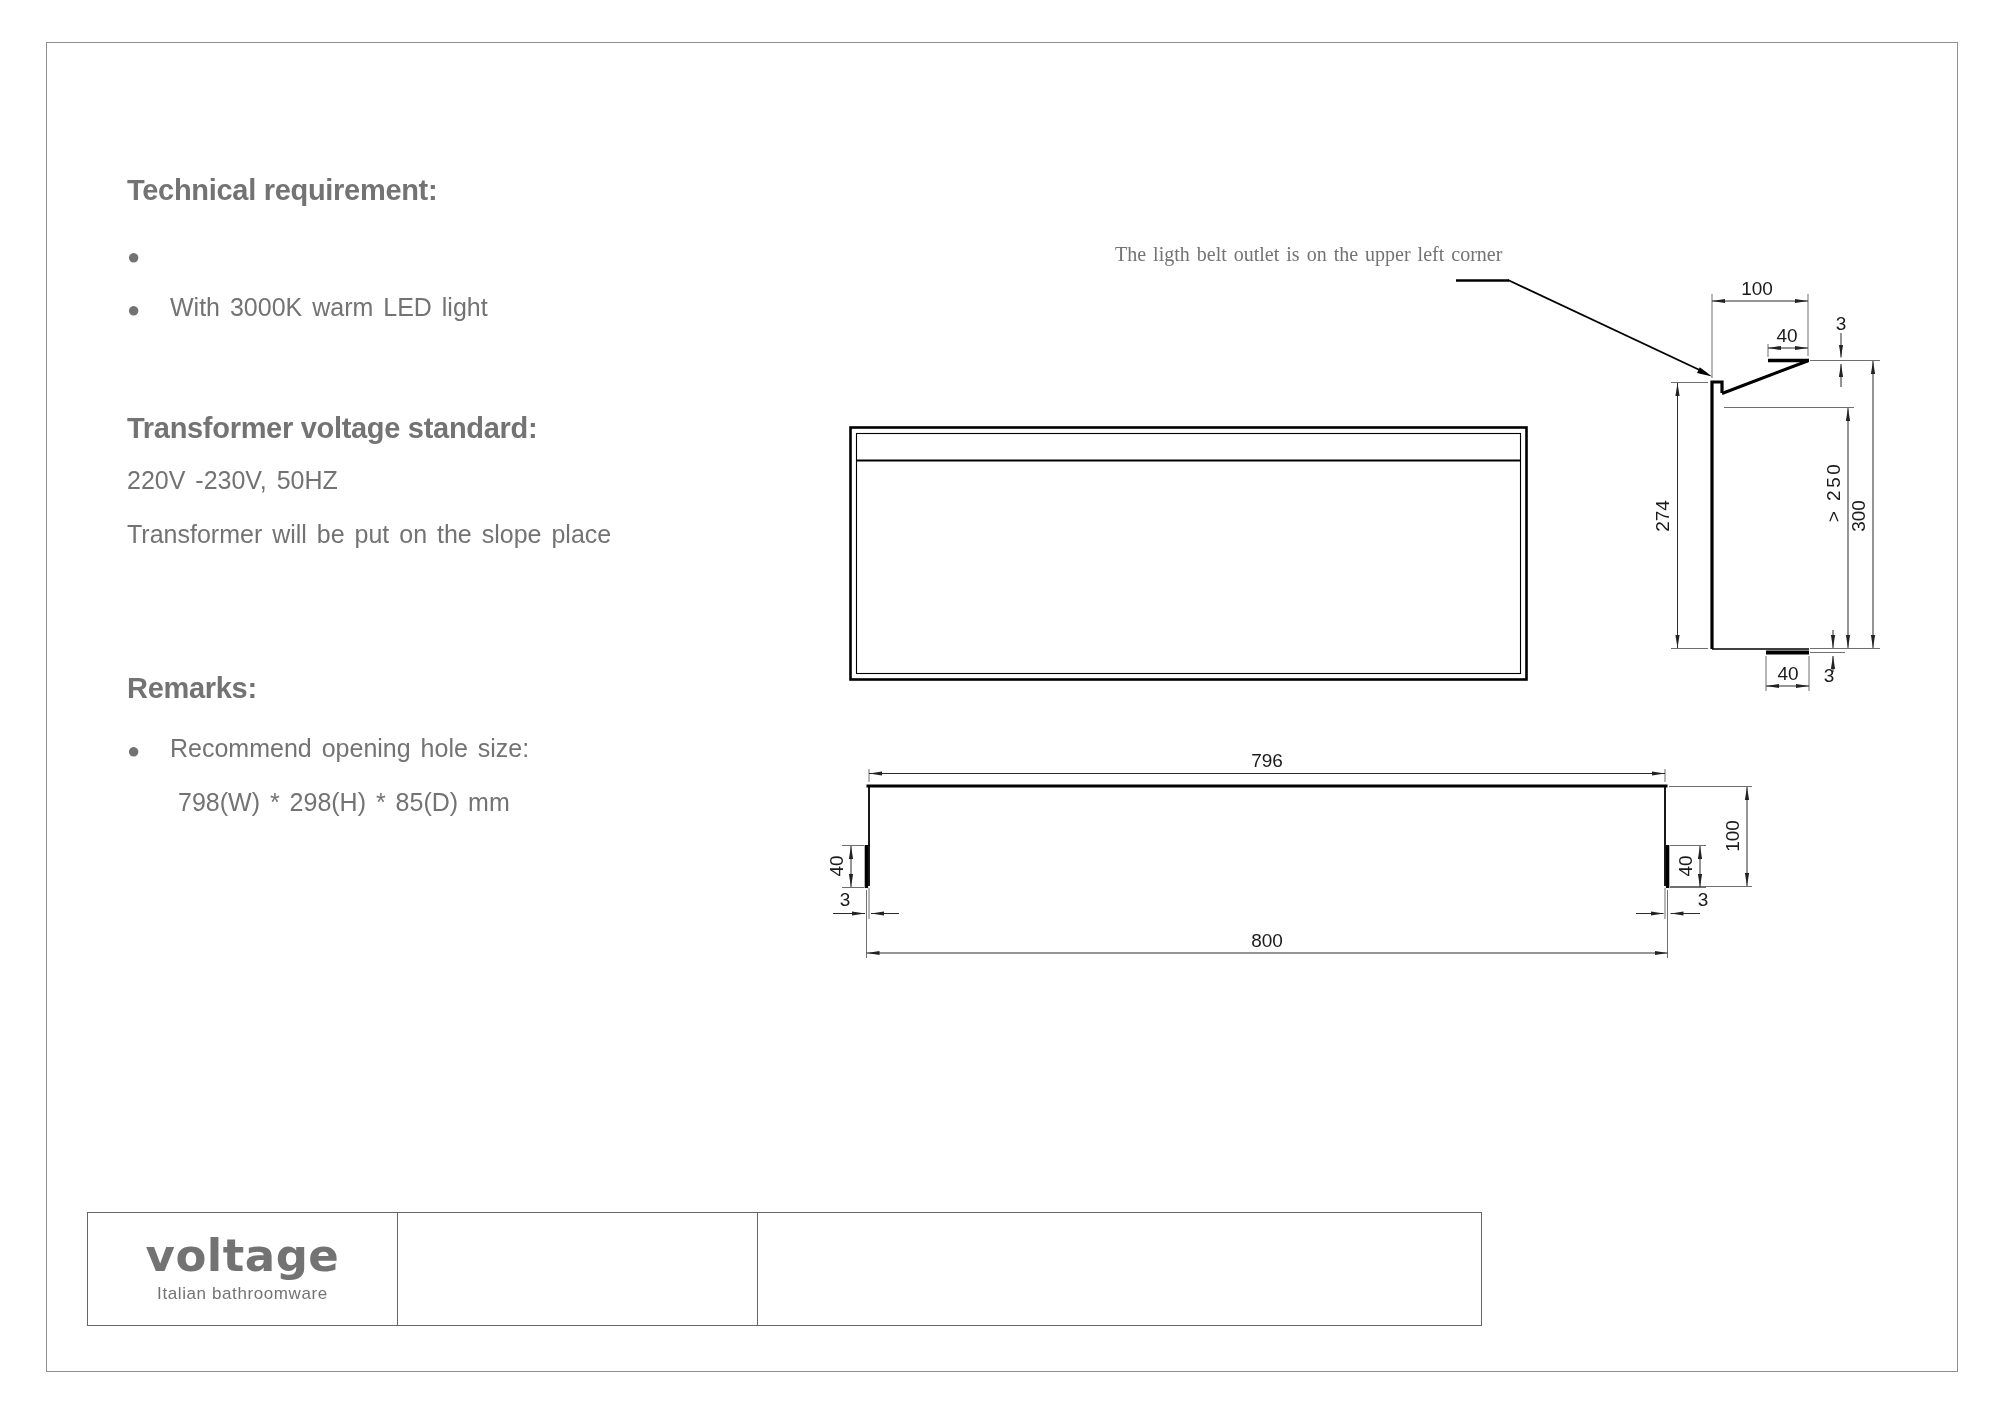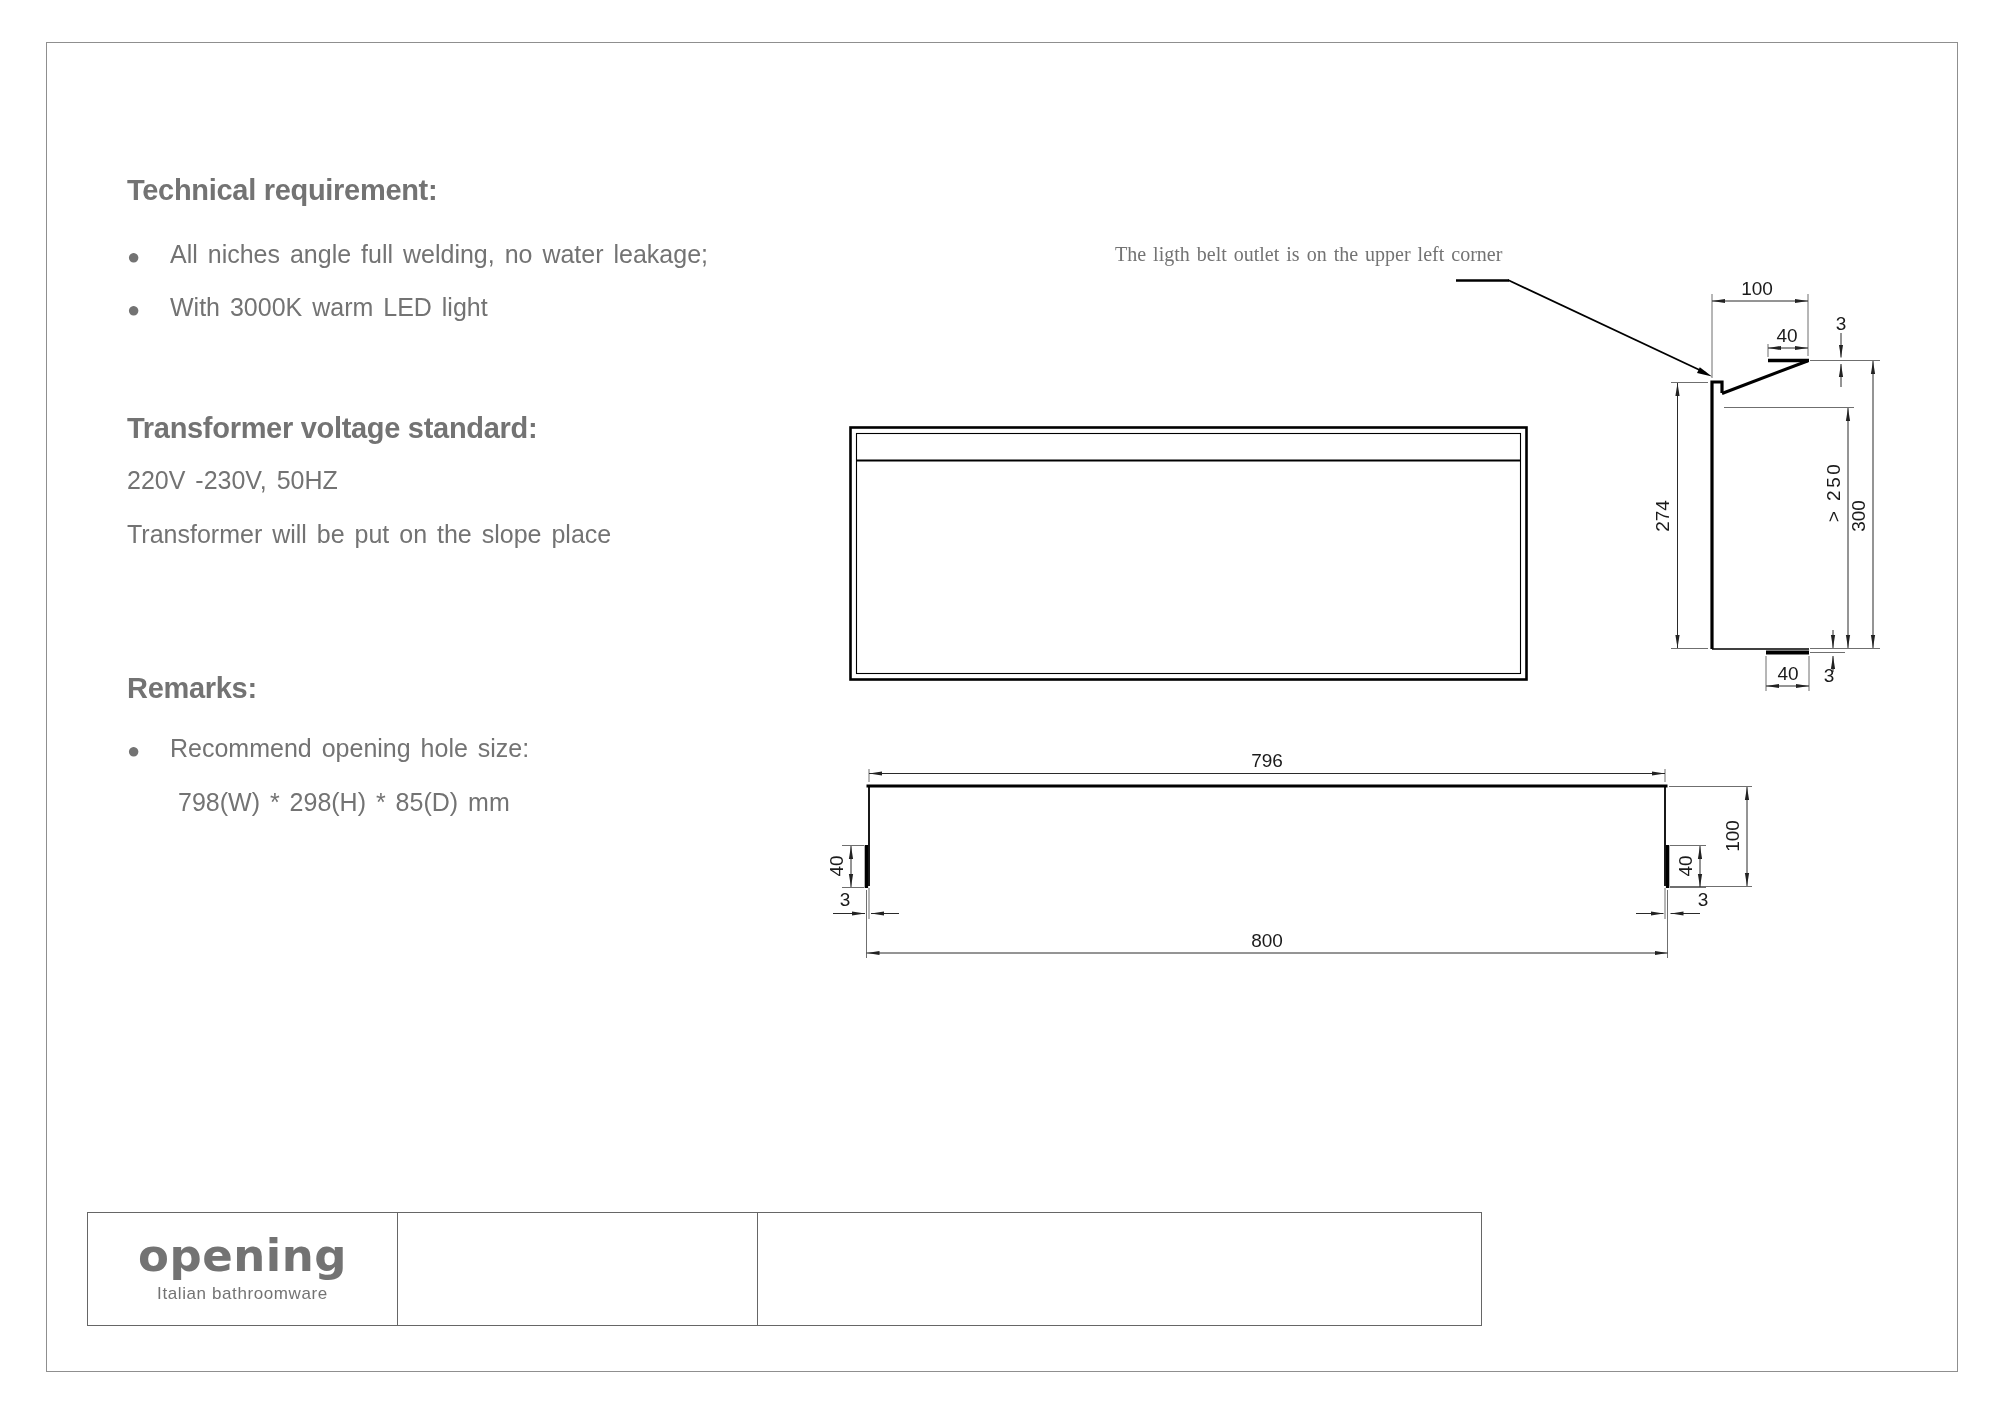--- a/index.html
+++ b/index.html
@@ -35,21 +35,20 @@
 </head>
 <body>
 
 <div id="page">
   <div id="page-border"></div>
 
   <div class="txtline h1" style="left:127px;top:174px;">Technical requirement:</div>
 
   <div class="txtline bullet-row" style="left:127px;top:240px;">
     <span class="dot">●</span>
-    <span class="body">All niches angle full welding, no water leakage;</span>
   </div>
   <div class="txtline bullet-row" style="left:127px;top:293px;">
     <span class="dot">●</span>
     <span class="body">With 3000K warm LED light</span>
   </div>
 
   <div class="txtline h1" style="left:127px;top:412px;">Transformer voltage standard:</div>
   <div class="txtline body" style="left:127px;top:466px;">220V -230V, 50HZ</div>
   <div class="txtline body" style="left:127px;top:520px;">Transformer will be put on the slope place</div>
 
@@ -177,21 +176,21 @@
       <line x1="1665" y1="888" x2="1665" y2="919" class="ext"></line>
       <line x1="1636" y1="913.5" x2="1663.5" y2="913.5" class="dim" marker-end="url(#mP)"></line>
       <line x1="1700" y1="913.5" x2="1670.5" y2="913.5" class="dim" marker-end="url(#mP)"></line>
       <text x="1703" y="906" text-anchor="middle">3</text>
     </g>
   </svg>
 
   <div class="tblock">
     <div class="cell" style="left:0;top:0;width:311px;height:114px;">
       <div class="logo-wrap">
-        <div class="brand">opening</div>
+        <div class="brand">voltage</div>
         <div class="tagline">Italian bathroomware</div>
       </div>
     </div>
     <div class="cell" style="left:310px;top:0;width:361px;height:114px;"></div>
     <div class="cell" style="left:670px;top:0;width:725px;height:114px;">
     </div>
   </div>
 </div>
 
 </body></html>

